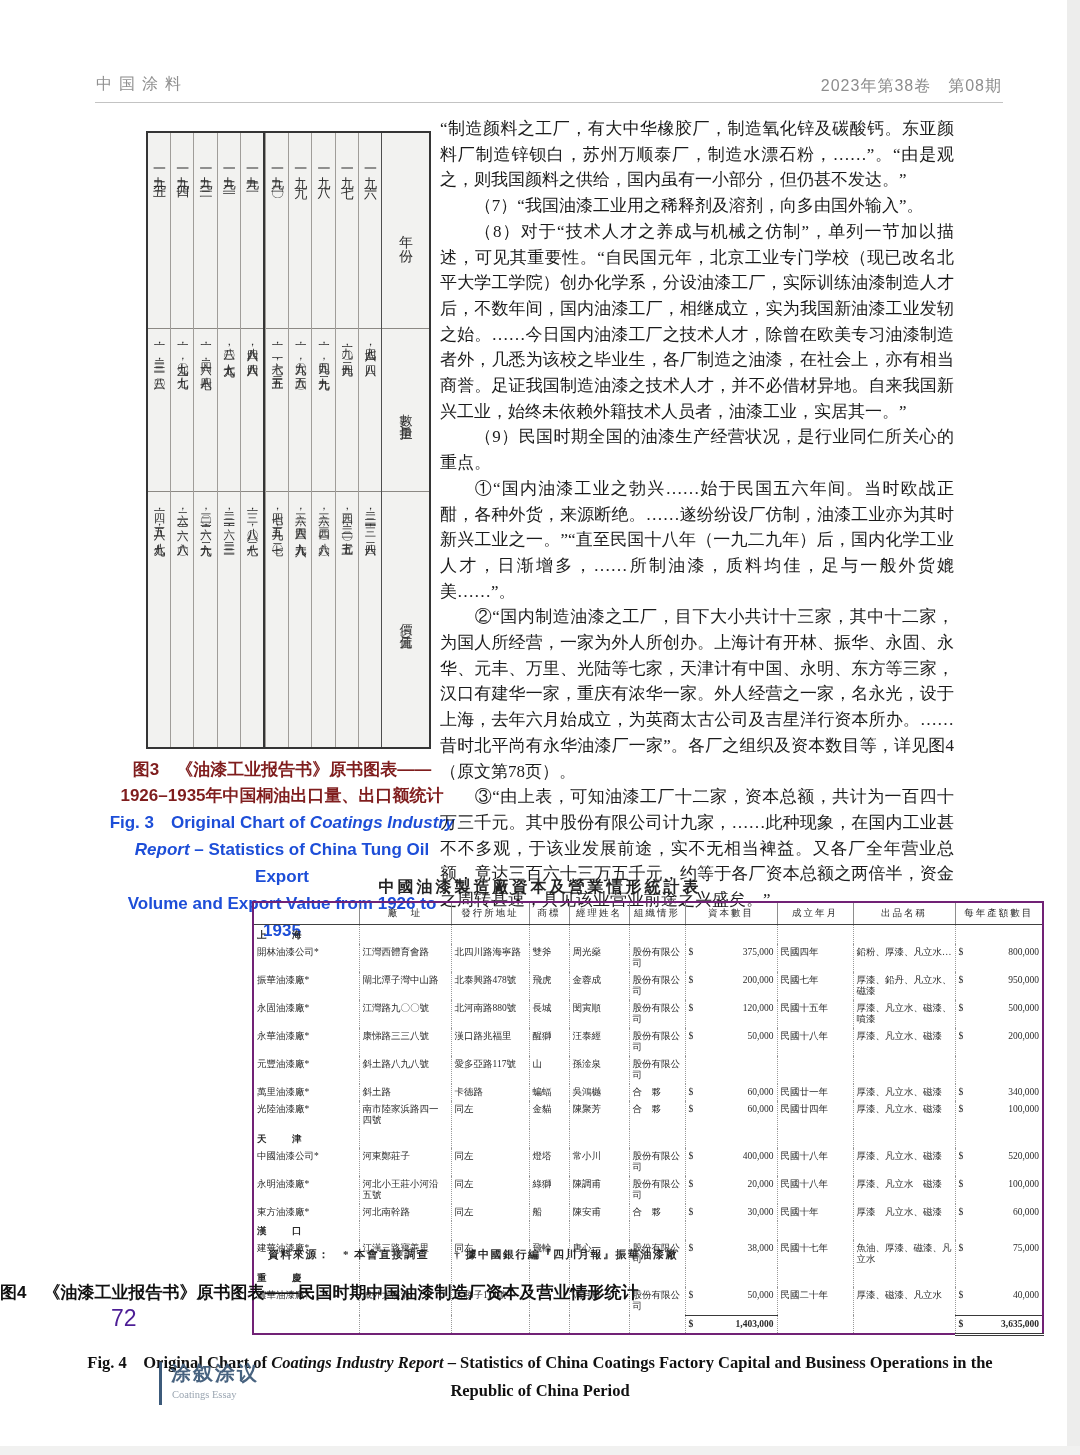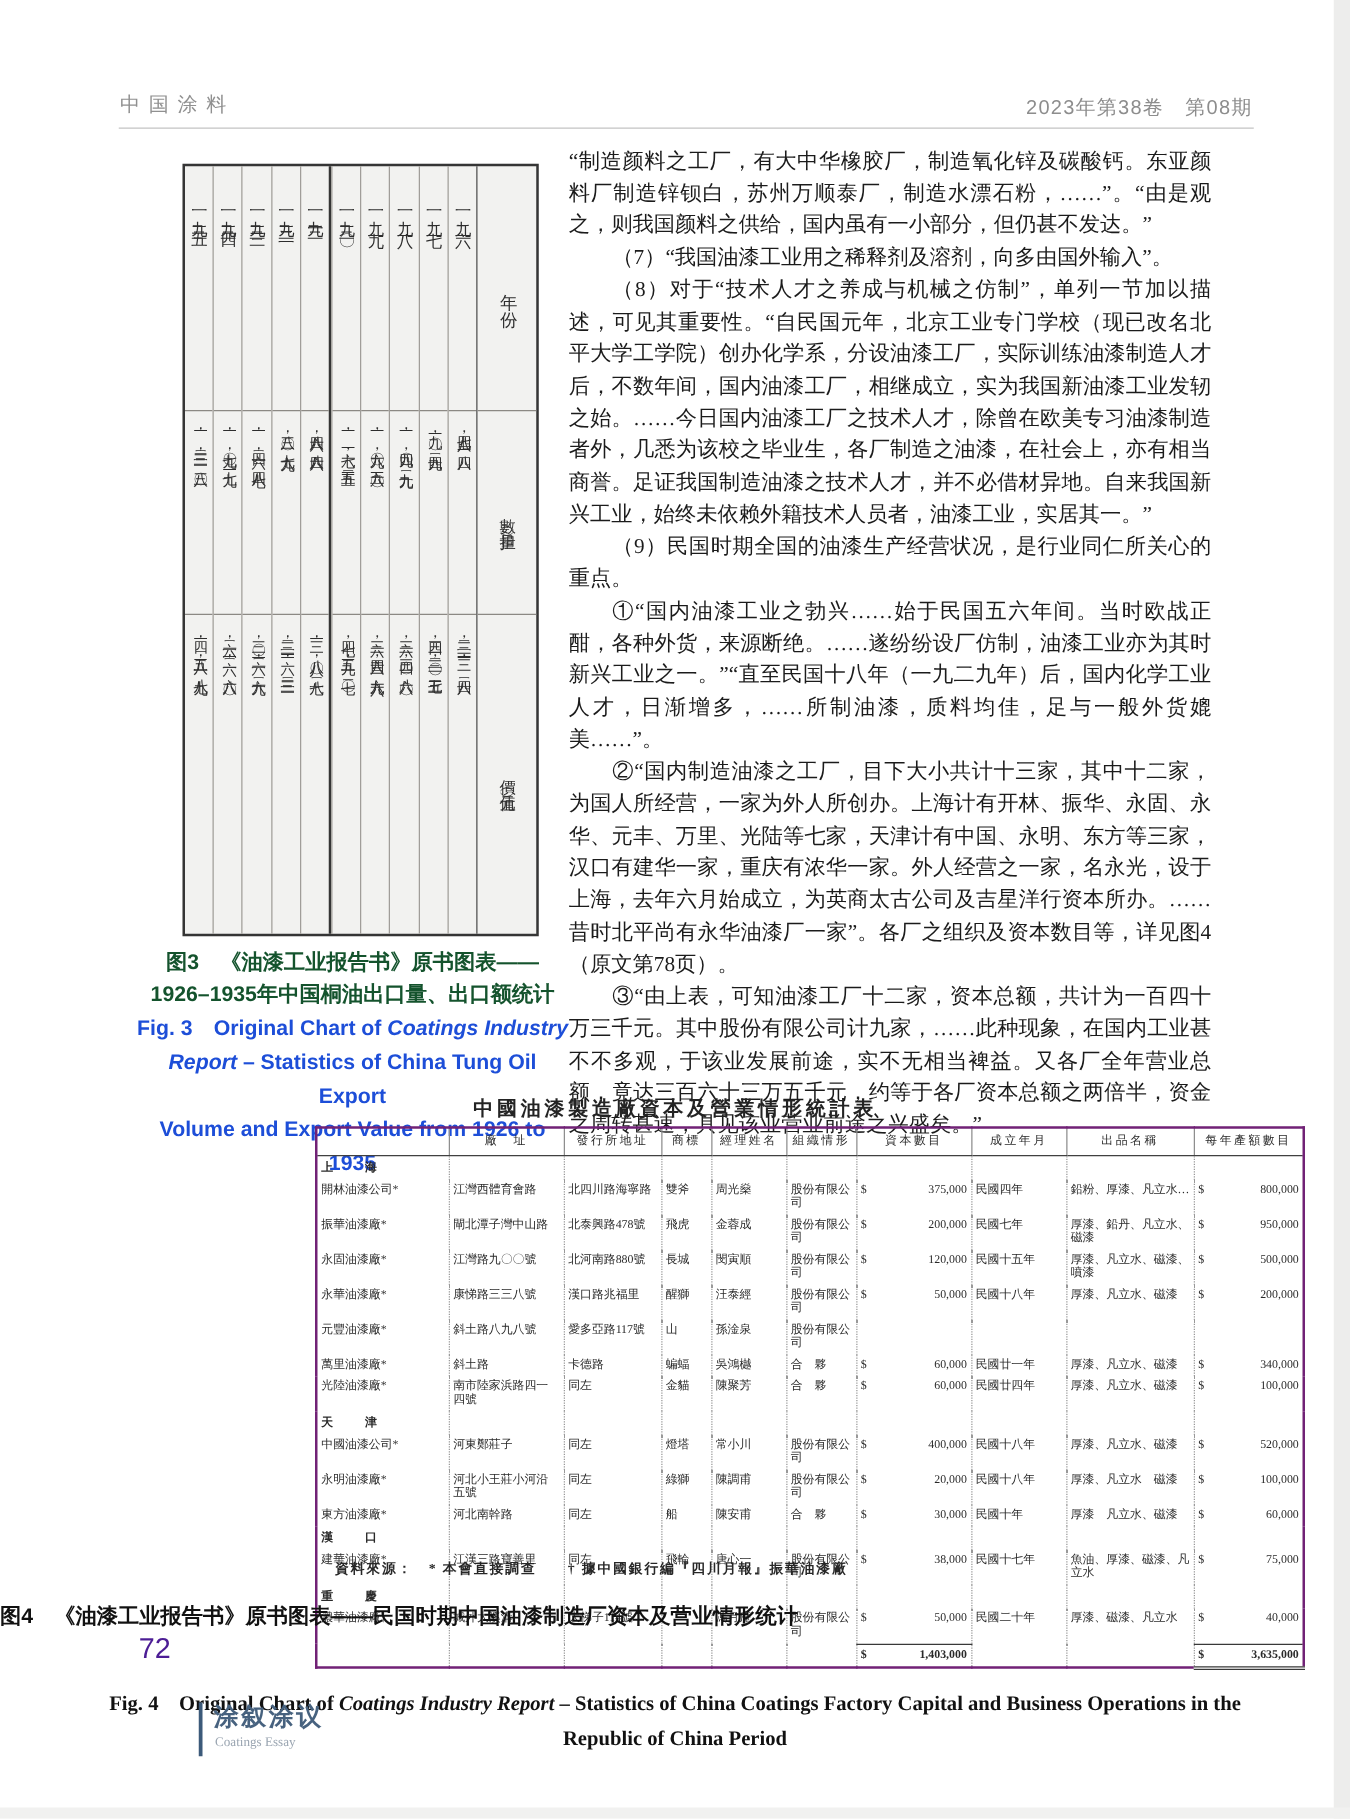--- a/index.html
+++ b/index.html
@@ -29,25 +29,25 @@
     box-sizing:border-box;color:#262626;overflow:hidden;margin:0 auto;}
   .f3r0{height:196px;border-bottom:1px solid #8d8a84;padding-top:28px;font-size:13px;letter-spacing:5px;width:100%;}
   .f3r1{height:163px;border-bottom:1px solid #8d8a84;padding-top:10px;font-size:11.5px;letter-spacing:1px;width:100%;}
   .f3r2{flex:1;padding-top:12px;font-size:11.5px;letter-spacing:1px;width:100%;}
   .f3h0{height:196px;border-bottom:1px solid #8d8a84;justify-content:space-around;padding:16px 0;font-size:14px;width:100%;}
   .f3h1{height:163px;border-bottom:1px solid #8d8a84;justify-content:space-around;padding:12px 0;font-size:13px;width:100%;}
   .f3h2{flex:1;justify-content:space-around;padding:14px 0;font-size:13px;width:100%;}
 
   
   .f3cap{position:absolute;left:108px;top:757px;width:348px;text-align:center;}
-  .f3cap .zh{font-family:"Liberation Sans",sans-serif;font-weight:bold;font-size:17px;line-height:26px;color:#14532d;}
+  .f3cap .zh{font-family:"Liberation Sans",sans-serif;font-weight:bold;font-size:17px;line-height:26px;color:#7f1d1d;}
   .f3cap .en{font-family:Liberation Sans, sans-serif;font-weight:bold;font-size:17px;line-height:27px;color:#1d4ed8;}
 
   
-  .bodycol{position:absolute;left:455px;top:116px;width:514px;}
+  .bodycol{position:absolute;left:440px;top:116px;width:514px;}
   .bodycol p{margin:0;font-size:17px;line-height:25.7px;text-align:justify;color:#1b1b1b;}
   .bodycol p.ind{text-indent:2.05em;}
 
   
   .f4title{position:absolute;left:0;top:877px;width:1080px;text-align:center;font-size:16px;
     font-weight:bold;letter-spacing:3px;color:#1b1b1b;}
   .f4wrap{position:absolute;left:252px;top:901px;width:790px;}
   table.f4{width:100%;border-collapse:collapse;border:2px solid #701a75;table-layout:fixed;
     font-size:9.5px;line-height:11px;color:#222;padding-left:46px;}
   table.f4 th{border-bottom:1.5px solid #3a3a3a;border-left:1px solid #8f8f8f;padding:5px 2px;

